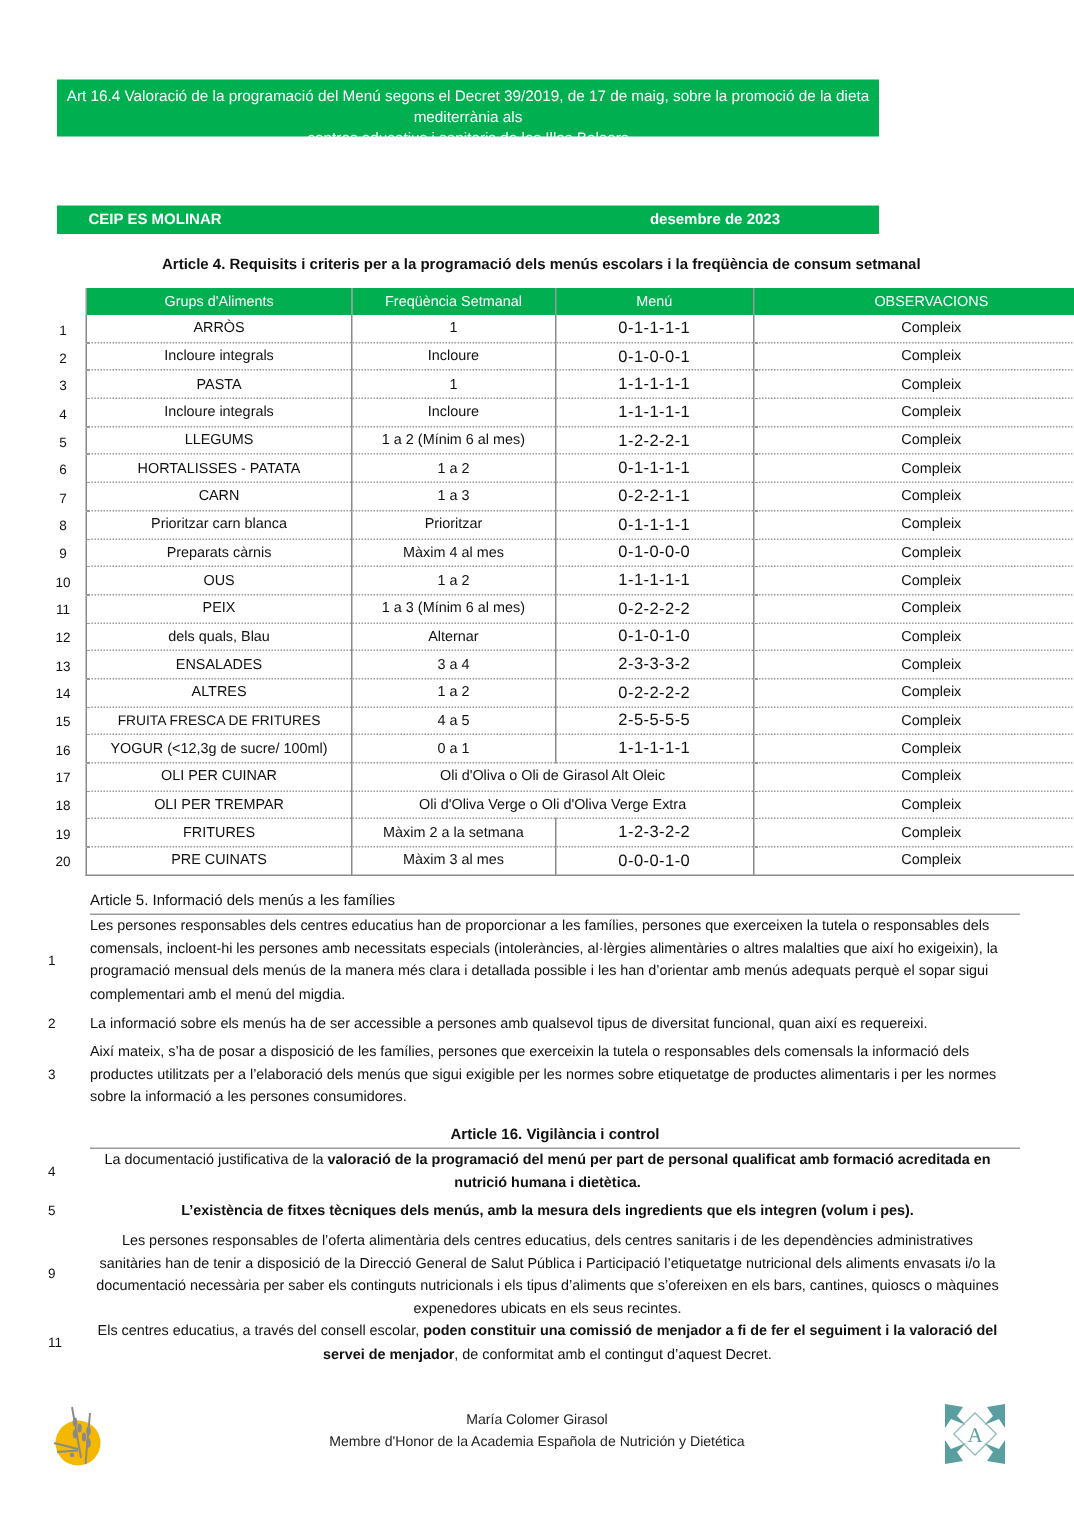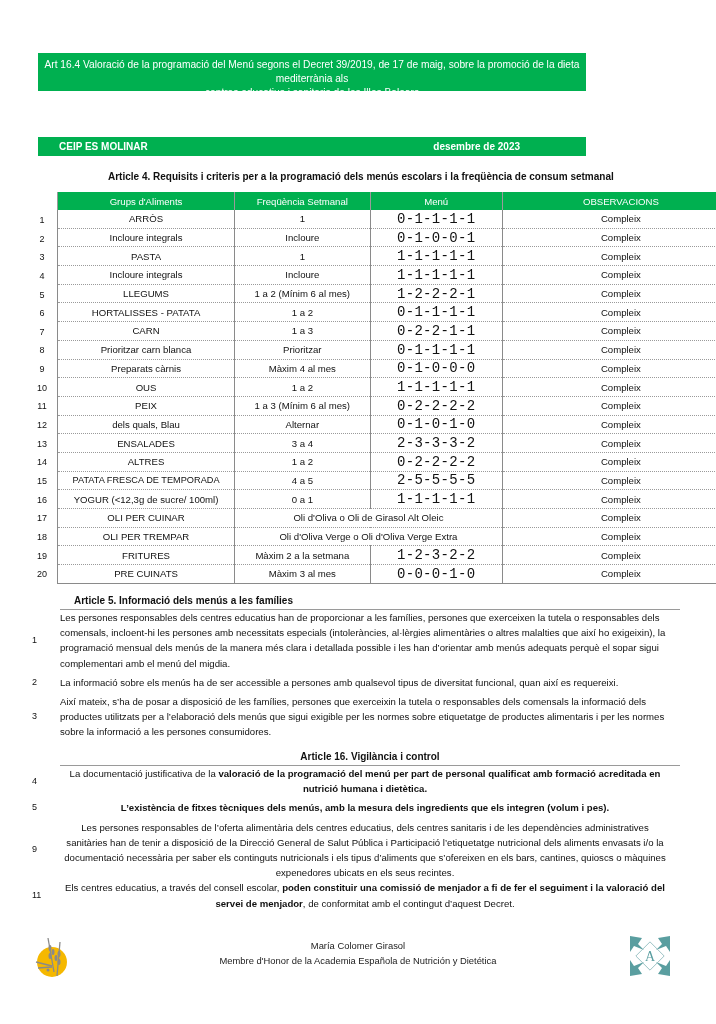--- a/index.html
+++ b/index.html
@@ -14,21 +14,21 @@
   .section-title { position: absolute; left: 60px; font-size: 10px; font-weight: bold; margin-left: 48px; }
   #art4-title { top: 171px; }
   table.menu { position: absolute; left: 57px; top: 192px; width: 683px; border-collapse: collapse;
                font-size: 9.6px; }
   table.menu th { background: #00b050; color: #fff; font-weight: normal; height: 18px; padding: 0;
                   border-left: 1px solid #9a9a9a; border-right: 1px solid #9a9a9a; }
   table.menu td { height: 17.7px; padding: 0; text-align: center; border-left: 1px solid #8a8a8a;
                   border-right: 1px solid #8a8a8a; border-bottom: 1px dotted #9a9a9a; white-space: nowrap;
                   overflow: hidden; }
   table.menu tr:last-child td { border-bottom: 1.5px solid #8a8a8a; }
-  table.menu td.menu-val { font-size: 14px; letter-spacing: 0.3px; font-family: Liberation Mono, monospace; }
+  table.menu td.menu-val { font-size: 11px; letter-spacing: 0.3px; }
   table.menu td.tight { font-size: 9.2px; line-height: 9px; }
   .col1 { width: 161px; } .col2 { width: 123px; } .col3 { width: 120px; } .col4 { width: 216px; }
   .row-nums { position: absolute; left: 30px; top: 211px; width: 24px; }
   .row-num { height: 18.65px; font-size: 9px; text-align: center; line-height: 18px; }
   .article-block { position: absolute; left: 30px; width: 650px; }
   .rule { border-top: 1.5px solid #9a9a9a; margin-left: 30px; width: 620px; }
   .para { display: flex; font-size: 9.6px; line-height: 15.2px; }
   .para .num { width: 30px; flex: none; display: flex; align-items: center; padding-left: 2px;
                box-sizing: border-box; font-size: 9px; }
   .para .txt { flex: 1; padding-right: 10px; }
@@ -165,21 +165,21 @@
         <td class="menu-val">2-3-3-3-2</td>
         <td>Compleix</td>
       </tr>
       <tr>
         <td>ALTRES</td>
         <td>1 a 2</td>
         <td class="menu-val">0-2-2-2-2</td>
         <td>Compleix</td>
       </tr>
       <tr>
-        <td class="tight">PATATA FRESCA DE TEMPORADA</td>
+        <td class="tight">FRUITA FRESCA DE FRITURES</td>
         <td>4 a 5</td>
         <td class="menu-val">2-5-5-5-5</td>
         <td>Compleix</td>
       </tr>
       <tr>
         <td>YOGUR (&lt;12,3g de sucre/ 100ml)</td>
         <td>0 a 1</td>
         <td class="menu-val">1-1-1-1-1</td>
         <td>Compleix</td>
       </tr>
@@ -202,21 +202,21 @@
       <tr>
         <td>PRE CUINATS</td>
         <td>Màxim 3 al mes</td>
         <td class="menu-val">0-0-0-1-0</td>
         <td>Compleix</td>
       </tr>
     </tbody>
 </table>
 
 <div class="article-block" style="top:595px;">
-  <div style="margin-left:44px; font-size:10px; font-weight:bold; height:14px;">Article 5. Informació dels menús a les famílies</div>
+  <div style="margin-left:30px; font-size:10px; font-weight:normal; height:14px;">Article 5. Informació dels menús a les famílies</div>
   <div class="rule"></div>
   <div id="art5-items">
       <div class="para">
         <div class="num">1</div>
         <div class="txt">Les persones responsables dels centres educatius han de proporcionar a les famílies, persones que exerceixen la tutela o responsables dels comensals, incloent-hi les persones amb necessitats especials (intoleràncies, al·lèrgies alimentàries o altres malalties que així ho exigeixin), la programació mensual dels menús de la manera més clara i detallada possible i les han d’orientar amb menús adequats perquè el sopar sigui complementari amb el menú del migdia.</div>
       </div>
       <div class="gap"></div>
       <div class="para">
         <div class="num">2</div>
         <div class="txt">La informació sobre els menús ha de ser accessible a persones amb qualsevol tipus de diversitat funcional, quan així es requereixi.</div>

